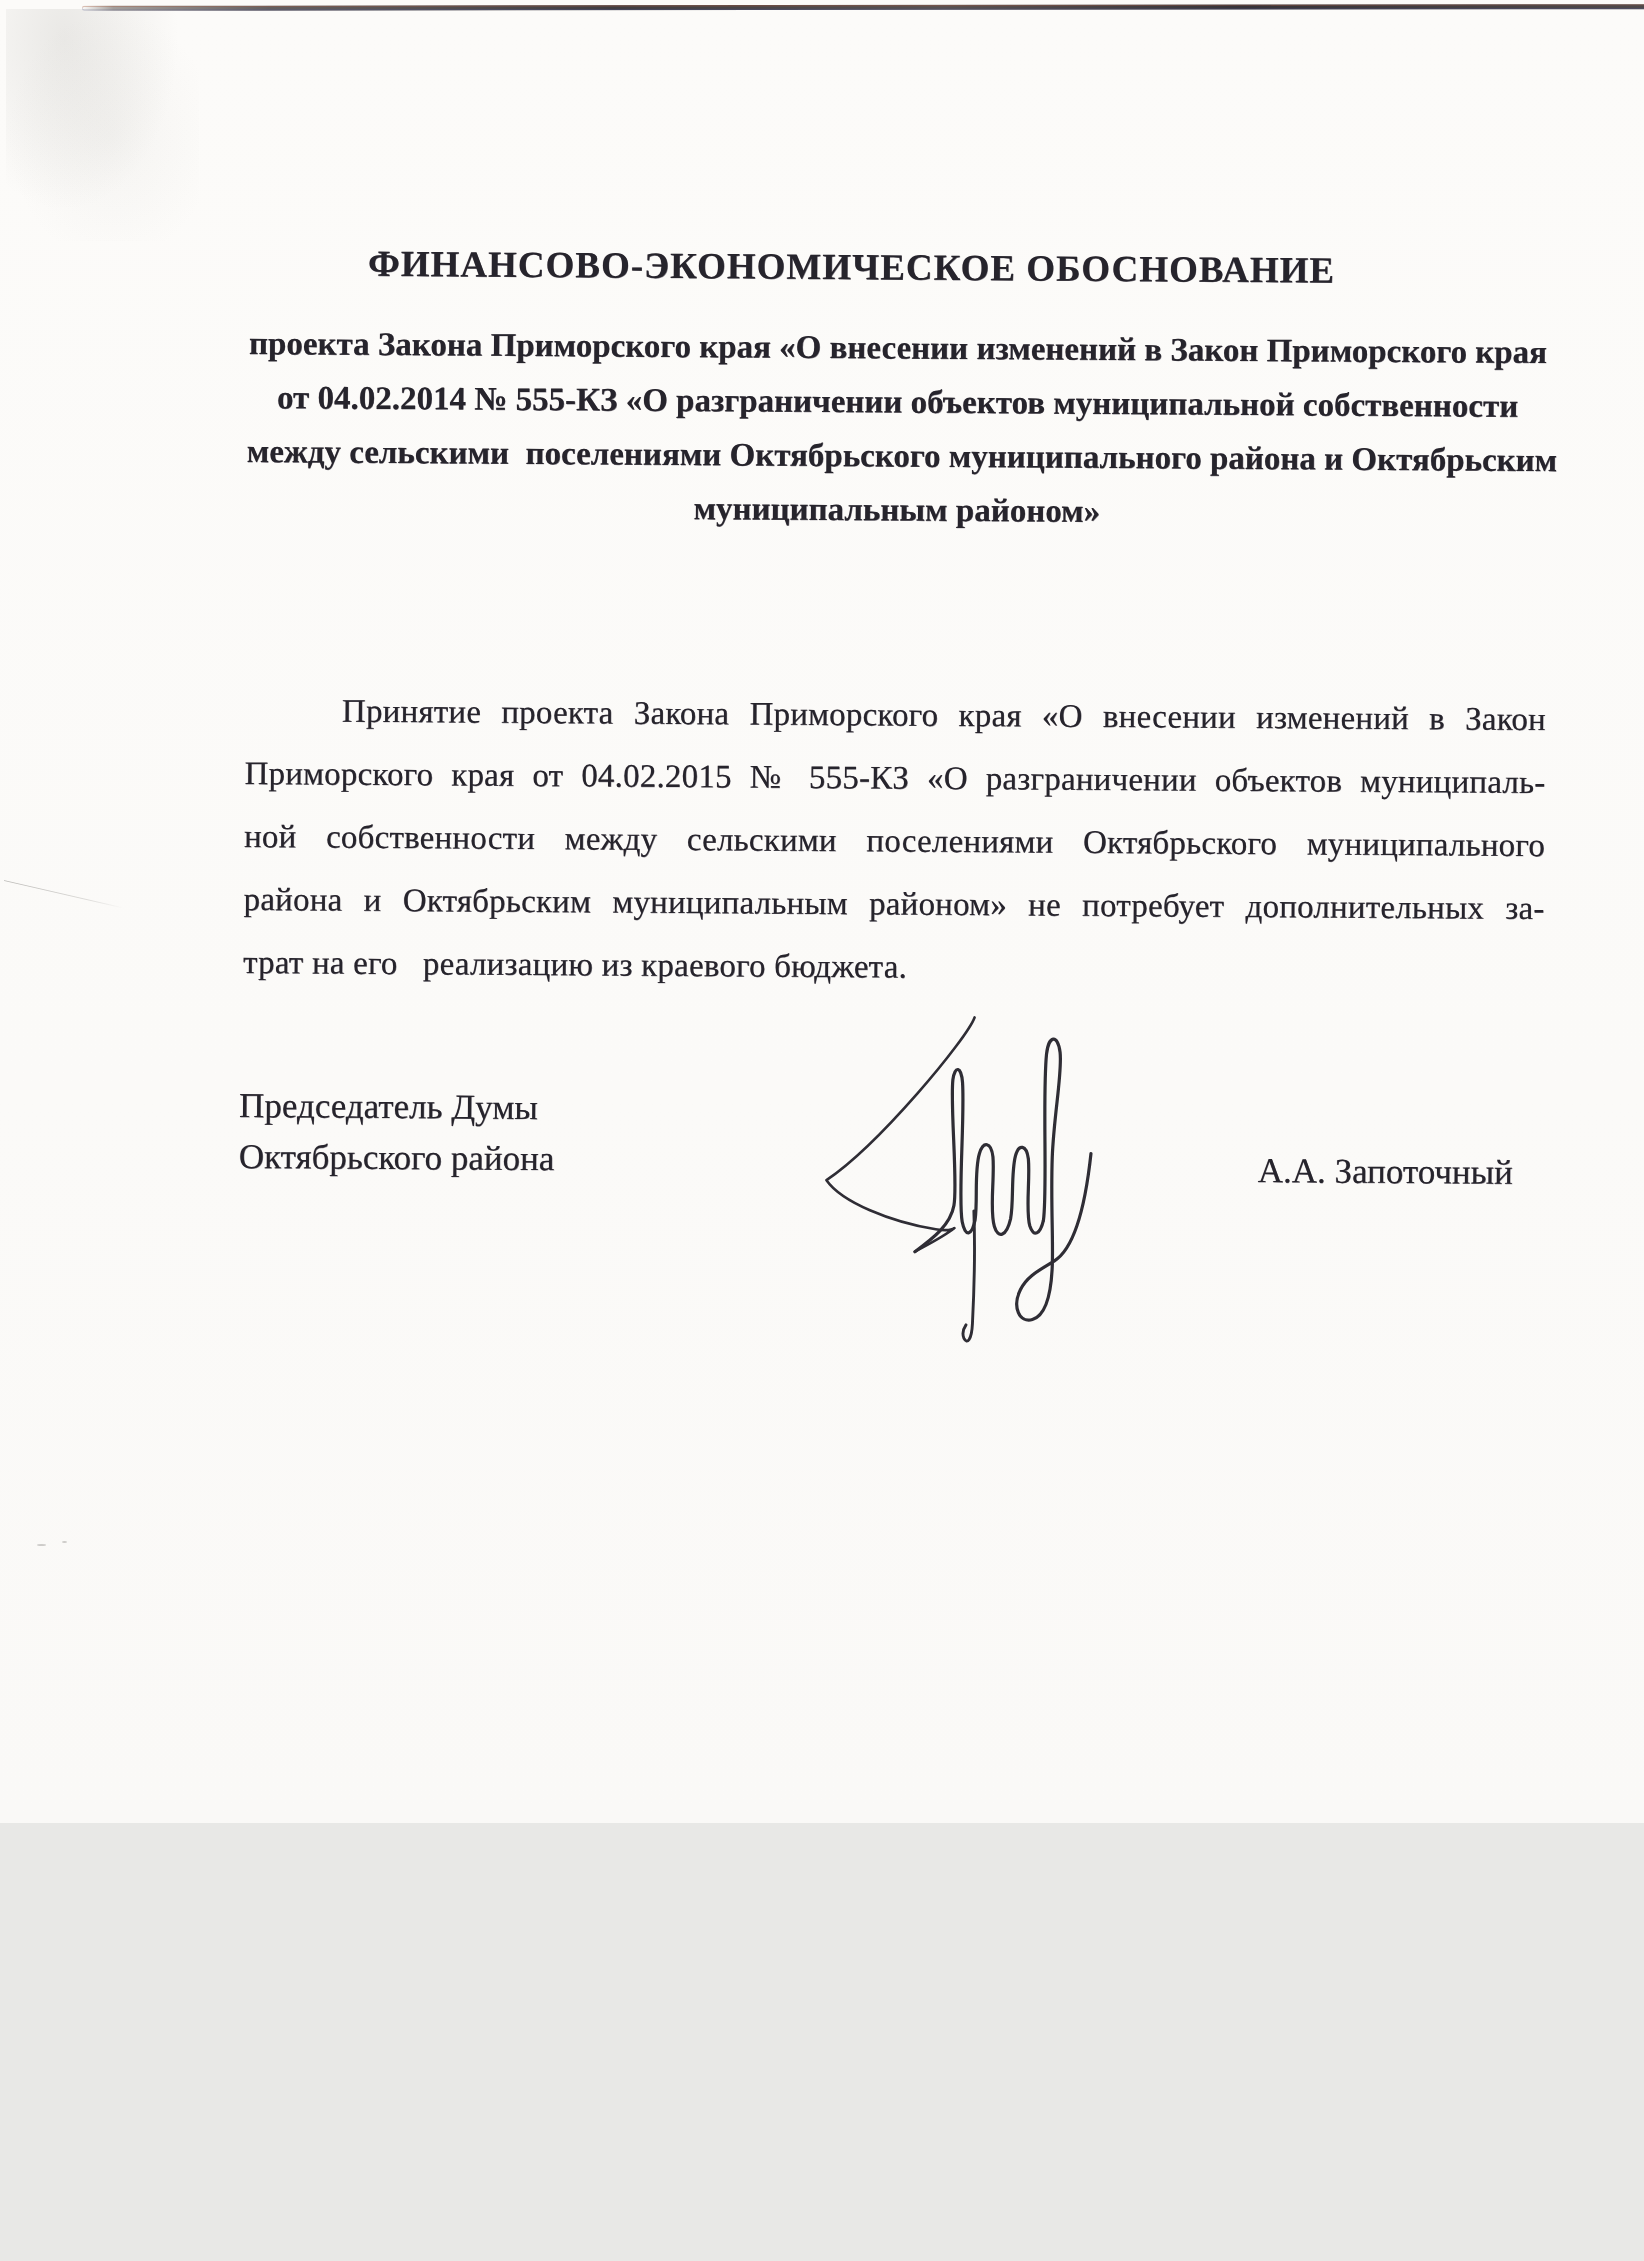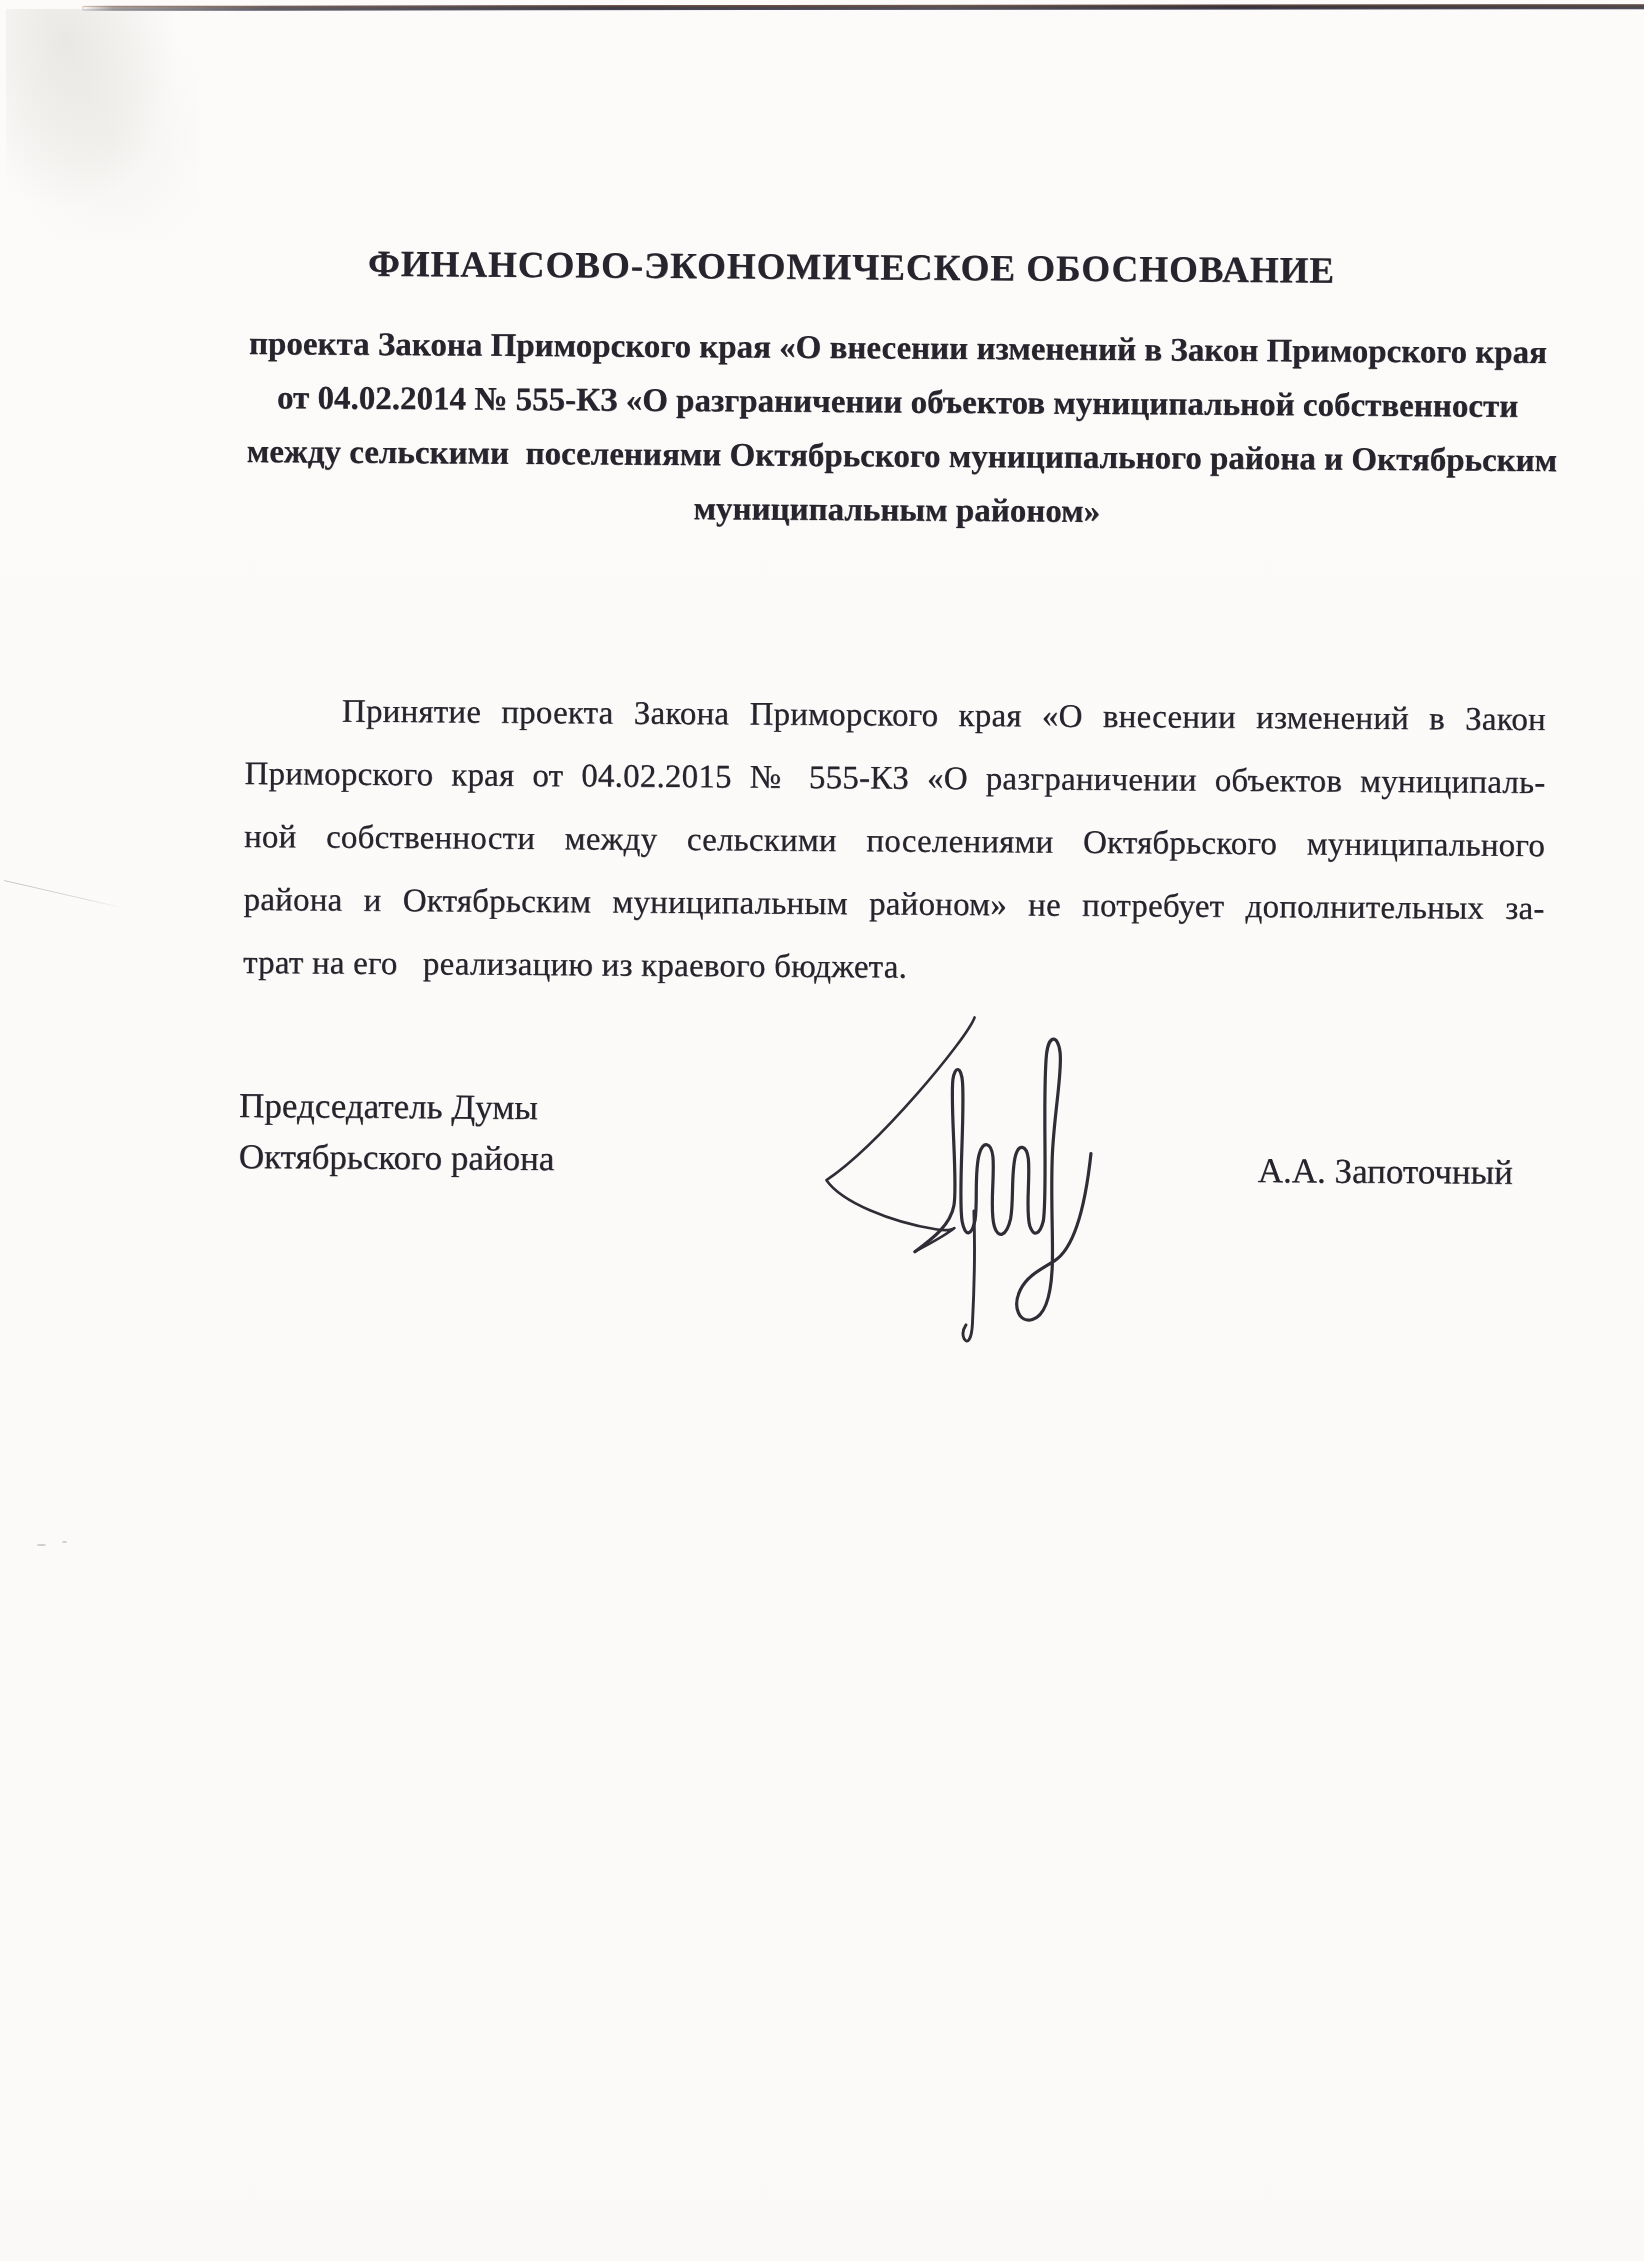--- a/index.html
+++ b/index.html
@@ -3,21 +3,21 @@
 <meta charset="utf-8">
 <style>
   html, body {
     margin: 0;
     padding: 0;
     background: #e8e8e6;
   }
   .page {
     position: relative;
     width: 1644px;
-    height: 2261px;
+    height: 1823px;
     margin: 0 auto;
     background: linear-gradient(180deg, #fcfbf9 0%, #fbfaf8 60%, #faf9f7 100%);
     overflow: hidden;
     font-family: "Liberation Serif", "DejaVu Serif", serif;
     color: #26242c;
   }
   
   .scan-topline {
     position: absolute;
     top: 4.5px;

